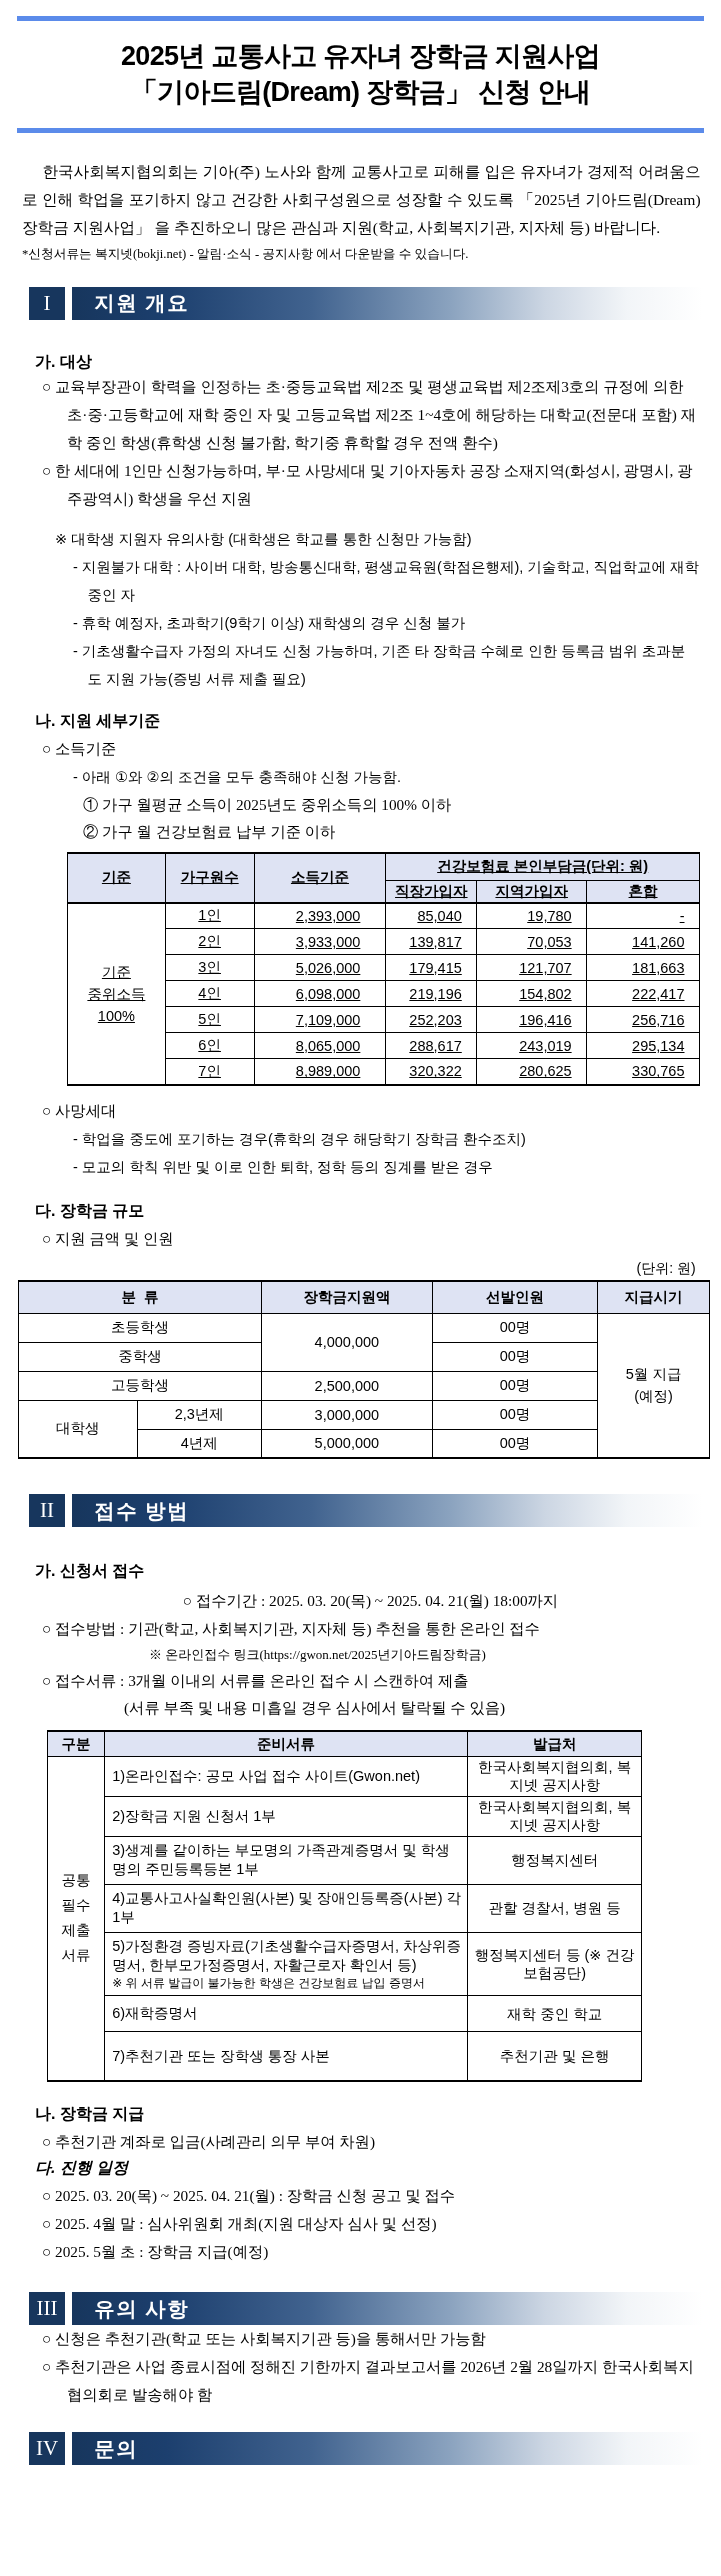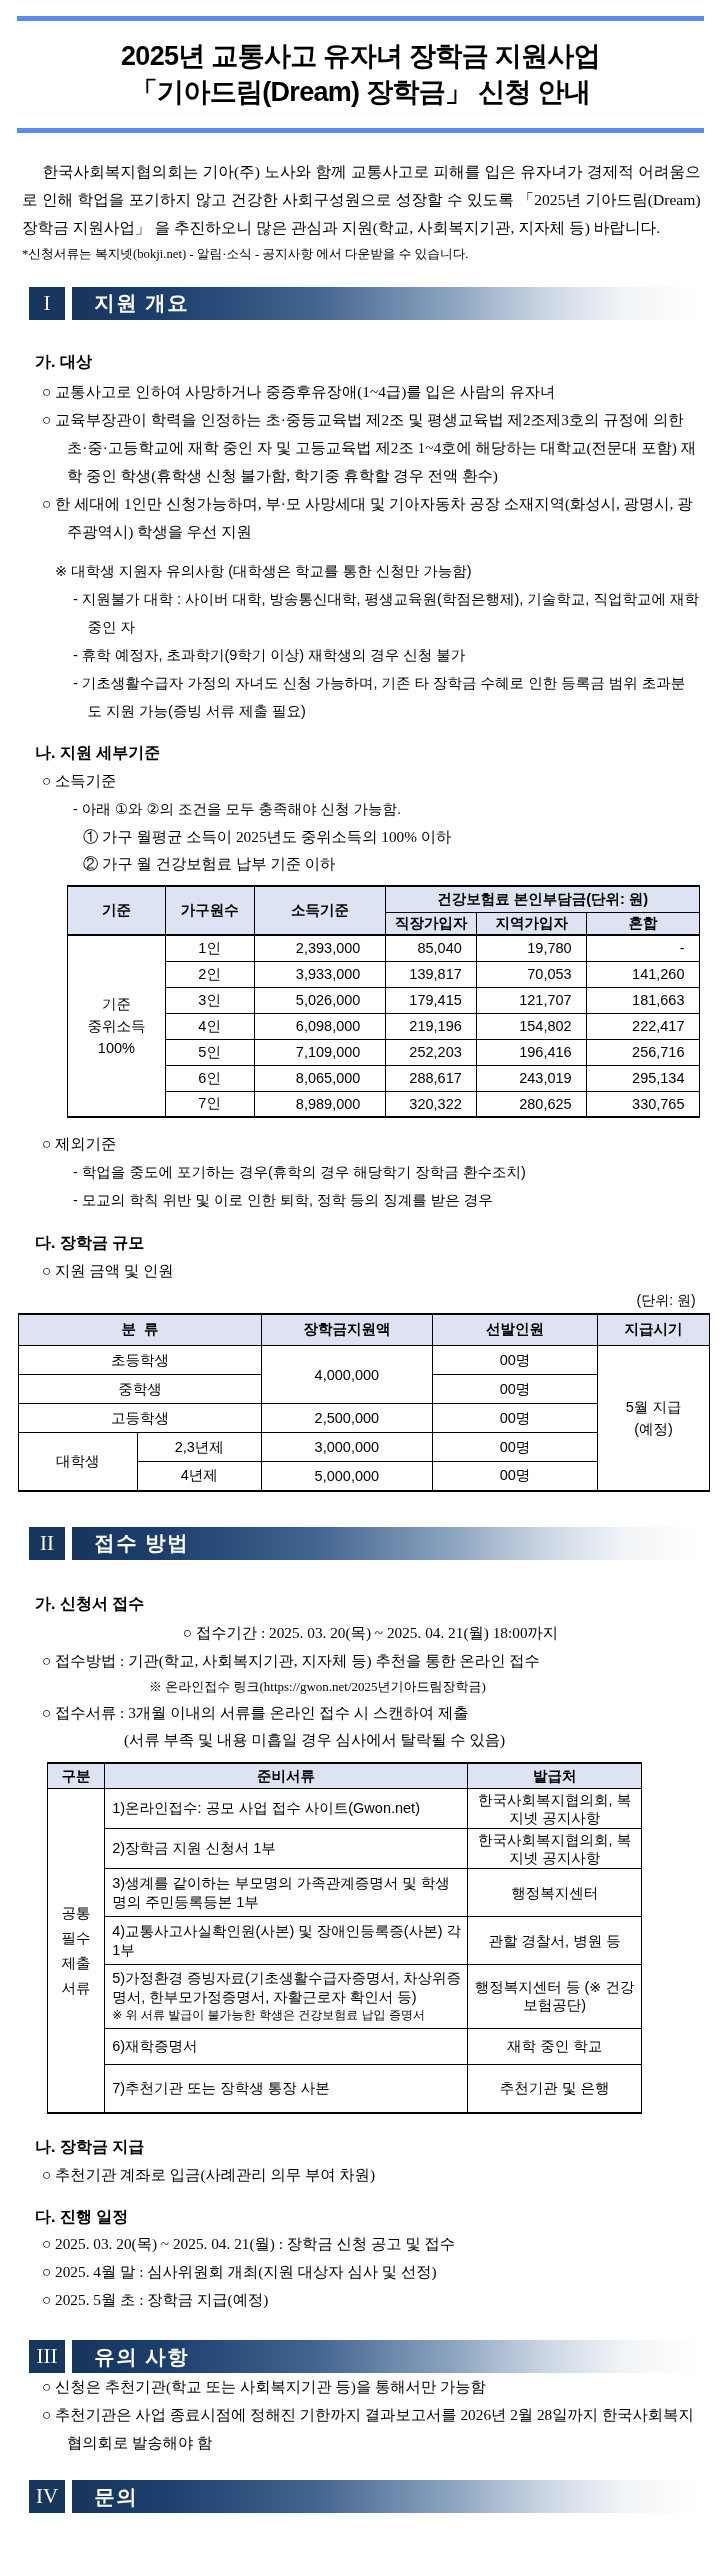--- a/index.html
+++ b/index.html
@@ -51,21 +51,21 @@
   .link-note  { margin-left:149px; font-size:13px; line-height:24px; }
   .paren-note { margin-left:124px; font-size:15.3px; line-height:25.4px; }
   .unit { text-align:right; margin-right:25.4px; font-size:14px; line-height:17.4px;
           font-family:"Liberation Sans","DejaVu Sans",sans-serif; }
   
   table { border-collapse:collapse; font-family:"Liberation Sans","DejaVu Sans",sans-serif; }
   table.t { border-top:2.2px solid #000; border-bottom:2.2px solid #000; }
   table.t th, table.t td { border:0.7px solid #000; font-size:14.5px; font-weight:normal; text-align:center; vertical-align:middle; }
   table.t th { background:#dee3f3; font-weight:bold; }
   
-  .t1 { margin-left:67px; width:633px; }
+  .t1 { margin-left:67px; width:633px;text-decoration:underline; }
   .t1 .c-size { width:89px;margin-left:44px; } .t1 .c-crit{ width:98px; } .t1 .c-inc { width:132px; }
   .t1 .c-work{ width:91px; } .t1 .c-loc { width:110px; } .t1 .c-mix { width:113px; }
   .t1 tr.h1 th { height:27px; }
   .t1 tr.h2 th { height:22.5px; border-bottom:2.2px solid #000; }
   .t1 th[rowspan]{ border-bottom:2.2px solid #000; }
   .t1 td { height:26px; }
   .t1 td.num { text-align:right; padding-right:14.5px; }
   .t1 td.num-inc { text-align:right; padding-right:25px; }
   .t1 .crit-cell { font-size:14.5px; line-height:22px; }
   
@@ -103,21 +103,20 @@
 
   <p class="intro">한국사회복지협의회는 기아(주) 노사와 함께 교통사고로 피해를 입은 유자녀가 경제적 어려움으로 인해 학업을 포기하지 않고 건강한 사회구성원으로 성장할 수 있도록 「2025년 기아드림(Dream) 장학금 지원사업」 을 추진하오니 많은 관심과 지원(학교, 사회복지기관, 지자체 등) 바랍니다.</p>
   <p class="intro-note">*신청서류는 복지넷(bokji.net) - 알림·소식 - 공지사항 에서 다운받을 수 있습니다.</p>
 
   <div class="sechdr" style="margin-top:23px;">
     <div class="sn">I</div>
     <div class="st">지원 개요</div>
   </div>
 
   <p class="hd" style="margin-top:30.5px;">가. 대상</p>
-  <p class="it" style="margin-top:4.4px;">○ 교통사고로 인하여 사망하거나 중증후유장애(1~4급)를 입은 사람의 유자녀</p>
   <p class="it">○ 교육부장관이 학력을 인정하는 초·중등교육법 제2조 및 평생교육법 제2조제3호의 규정에 의한 초·중·고등학교에 재학 중인 자 및 고등교육법 제2조 1~4호에 해당하는 대학교(전문대 포함) 재학 중인 학생(휴학생 신청 불가함, 학기중 휴학할 경우 전액 환수)</p>
   <p class="it">○ 한 세대에 1인만 신청가능하며,  부·모 사망세대 및 기아자동차 공장 소재지역(화성시, 광명시, 광주광역시) 학생을 우선 지원</p>
 
   <p class="nh" style="margin-top:11.6px;">※ 대학생 지원자 유의사항 (대학생은 학교를 통한 신청만 가능함)</p>
   <p class="sub">- 지원불가 대학 : 사이버 대학, 방송통신대학, 평생교육원(학점은행제), 기술학교, 직업학교에 재학 중인 자</p>
   <p class="sub">- 휴학 예정자, 초과학기(9학기 이상) 재학생의 경우 신청 불가</p>
   <p class="sub">- 기초생활수급자 가정의 자녀도 신청 가능하며, 기존 타 장학금 수혜로 인한 등록금 범위 초과분도 지원 가능(증빙 서류 제출 필요)</p>
 
   <p class="hd" style="margin-top:16px;">나. 지원 세부기준</p>
   <p class="it" style="margin-top:2.9px;">○ 소득기준</p>
@@ -188,21 +187,21 @@
     <tr>
       <td>7인</td>
       <td class="num-inc">8,989,000</td>
       <td class="num">320,322</td>
       <td class="num">280,625</td>
       <td class="num">330,765</td>
     </tr>
   </tbody>
     </table>
 
-  <p class="it" style="margin-top:11.6px;">○ 제외기준</p>
+  <p class="it" style="margin-top:11.6px;">○ 사망세대</p>
   <p class="sub">- 학업을 중도에 포기하는 경우(휴학의 경우 해당학기 장학금 환수조치)</p>
   <p class="sub">- 모교의 학칙 위반 및 이로 인한 퇴학, 정학 등의 징계를 받은 경우</p>
 
   <p class="hd" style="margin-top:17.4px;">다. 장학금 규모</p>
   <p class="it" style="margin-top:2.9px;">○ 지원 금액 및 인원</p>
   <p class="unit" style="margin-top:7.3px;">(단위: 원)</p>
 
   <table class="t t2" style="margin-top:2.9px;">
     <tbody>
         <tr class="hr">
@@ -298,21 +297,21 @@
     <tr class="r-h7">
       <td class="doc">7)추천기관 또는 장학생 통장 사본</td>
       <td class="src">추천기관 및 은행</td>
     </tr>
   </tbody>
     </table>
 
   <p class="hd" style="margin-top:20.4px;">나. 장학금 지급</p>
   <p class="it" style="margin-top:2.9px;">○ 추천기관 계좌로 입금(사례관리 의무 부여 차원)</p>
 
-  <p class="hd" style="margin-top:16px;">다. 진행 일정</p>
+  <p class="hd" style="font-style:italic;">다. 진행 일정</p>
   <p class="it" style="margin-top:2.9px;">○ 2025. 03. 20(목) ~ 2025. 04. 21(월) : 장학금 신청 공고 및 접수</p>
   <p class="it">○ 2025. 4월 말 : 심사위원회 개최(지원 대상자 심사 및 선정)</p>
   <p class="it">○ 2025. 5월 초 : 장학금 지급(예정)</p>
 
   <div class="sechdr" style="margin-top:26px;">
     <div class="sn">III</div>
     <div class="st">유의 사항</div>
   </div>
 
   <p class="it">○ 신청은 추천기관(학교 또는 사회복지기관 등)을 통해서만 가능함</p>

